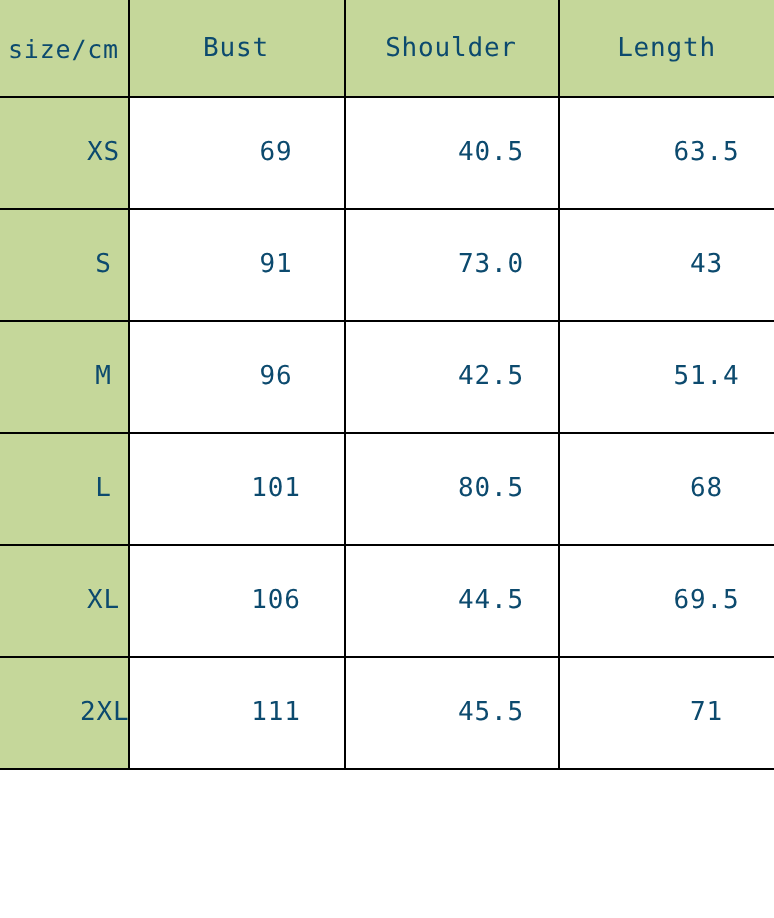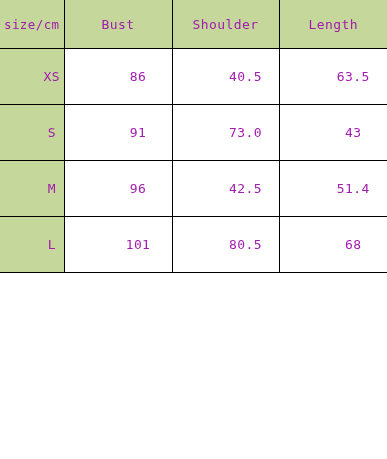--- a/index.html
+++ b/index.html
@@ -24,21 +24,21 @@
   #size-chart col.c-bust   { width: 108px; }
   #size-chart col.c-shoul  { width: 107px; }
   #size-chart col.c-length { width: 108px; }
 
   #size-chart th,
   #size-chart td {
     border-right: 1px solid #000000;
     border-bottom: 1px solid #000000;
     text-align: center;
     vertical-align: middle;
-    color: #a21caf;
+    color: #0c4a6e;
     font-weight: normal;
     padding: 0;
   }
 
   
   #size-chart tr > *:last-child { border-right: none; }
 
   #size-chart thead th {
     background: #c5d79a;
     height: 48px;
@@ -76,21 +76,21 @@
     <tr>
       <th class="th-size">size/cm</th>
       <th>Bust</th>
       <th>Shoulder</th>
       <th>Length</th>
     </tr>
   </thead>
   <tbody>
     <tr>
       <td class="size-cell">XS</td>
-      <td>86</td>
+      <td>69</td>
       <td>40.5</td>
       <td>63.5</td>
     </tr>
     <tr>
       <td class="size-cell">S</td>
       <td>91</td>
       <td>73.0</td>
       <td>43</td>
     </tr>
     <tr>
@@ -98,14 +98,26 @@
       <td>96</td>
       <td>42.5</td>
       <td>51.4</td>
     </tr>
     <tr>
       <td class="size-cell">L</td>
       <td>101</td>
       <td>80.5</td>
       <td>68</td>
     </tr>
+    <tr>
+      <td class="size-cell">XL</td>
+      <td>106</td>
+      <td>44.5</td>
+      <td>69.5</td>
+    </tr>
+    <tr>
+      <td class="size-cell">2XL</td>
+      <td>111</td>
+      <td>45.5</td>
+      <td>71</td>
+    </tr>
   </tbody>
 </table>
 
 </body></html>

